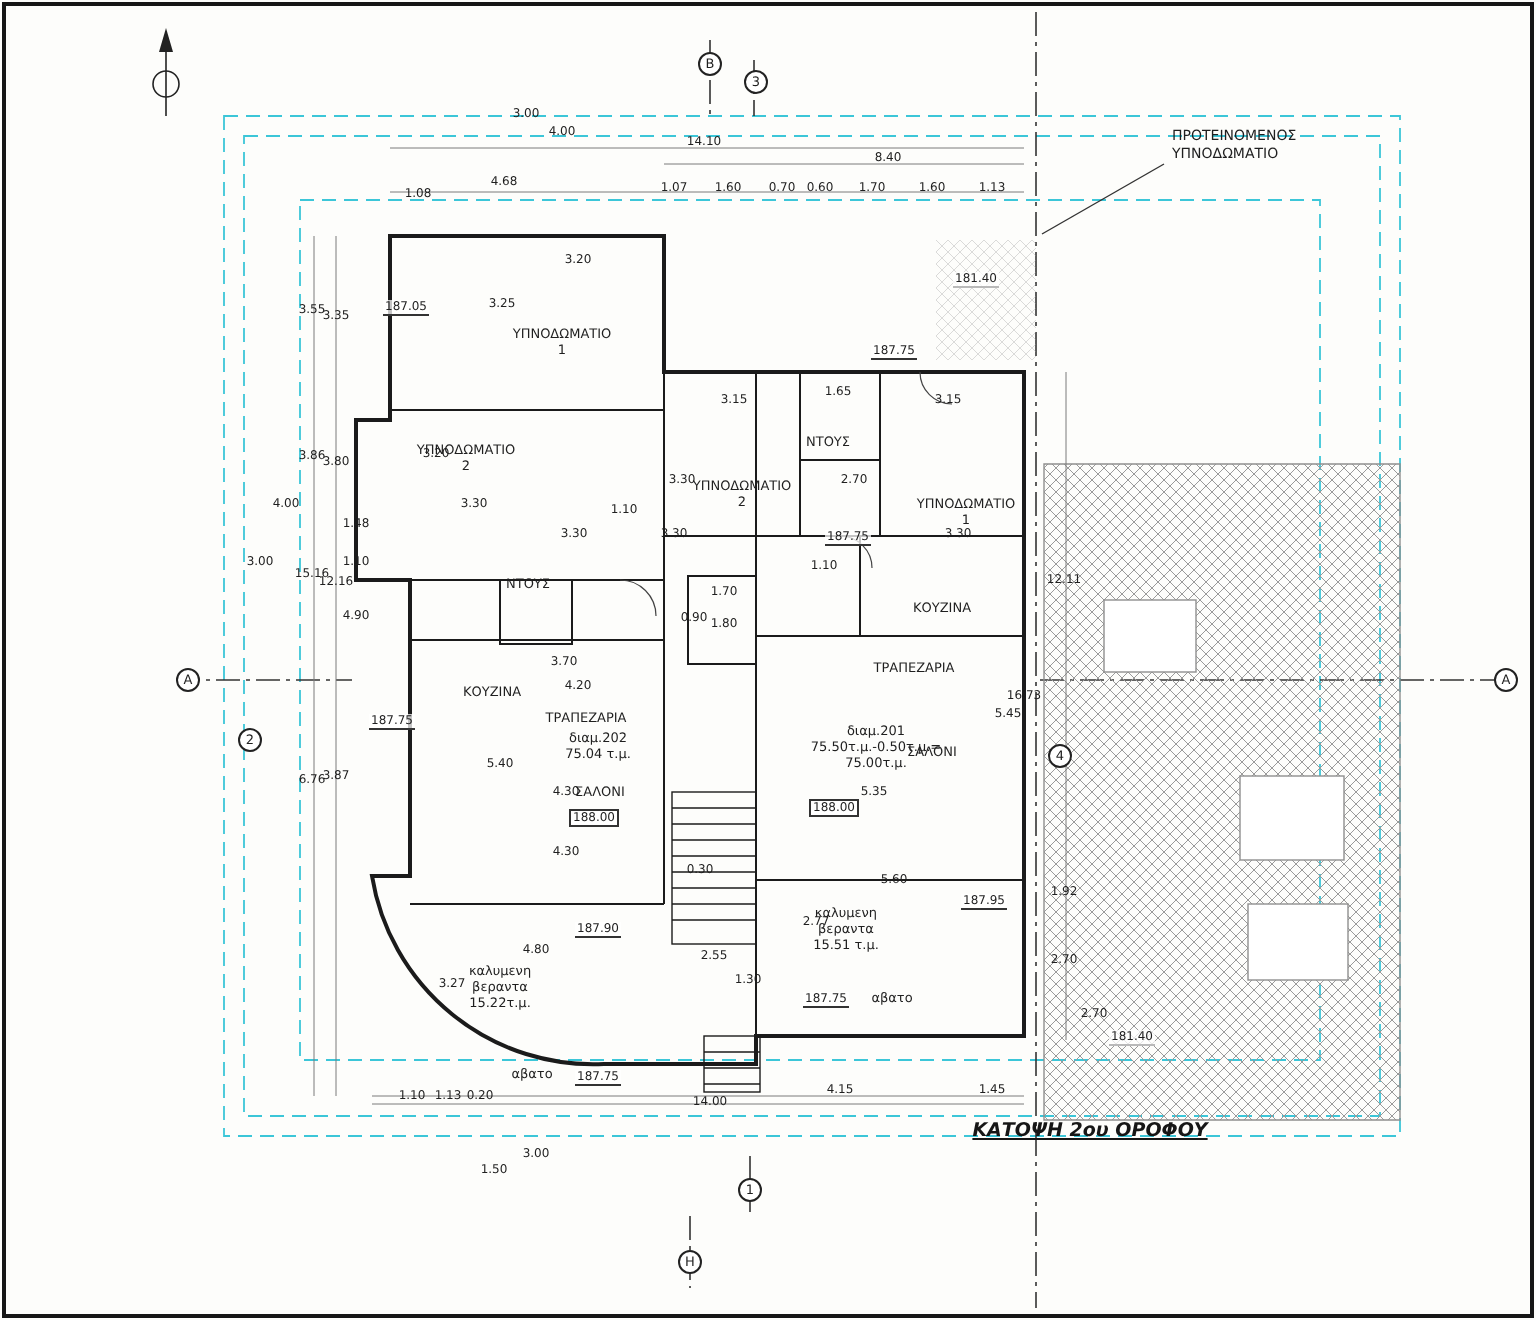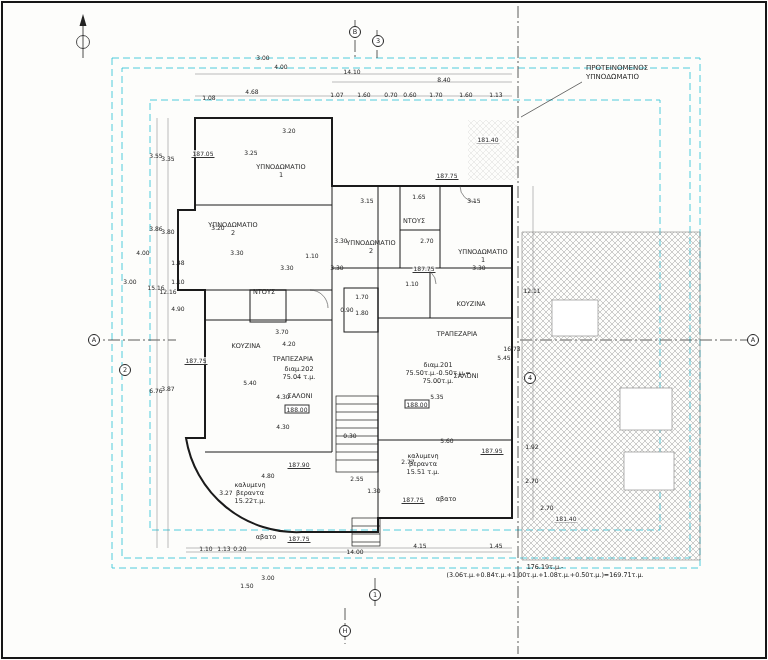--- a/index.html
+++ b/index.html
@@ -218,16 +218,16 @@
       <span class="marker" style="left: 530px; top: 378px;">4</span>
       <span class="marker" style="left: 753px; top: 340px;">Α</span>
       <span class="marker" style="left: 375px; top: 595px;">1</span>
       <span class="marker" style="left: 345px; top: 631px;">Η</span>
     </div>
 
   <div class="note">ΠΡΟΤΕΙΝΟΜΕΝΟΣ
 ΥΠΝΟΔΩΜΑΤΙΟ</div>
 
   <div class="titleblock">
-    <div class="formula">176.19τ.μ.-(3.06τ.μ.+0.84τ.μ.+1.00τ.μ.+1.08τ.μ.+0.50τ.μ.)=169.71τ.μ.</div>
+    <div class="title">ΚΑΤΟΨΗ 2ου ΟΡΟΦΟΥ</div>
   </div>
 
 </div>
 
 </body></html>

